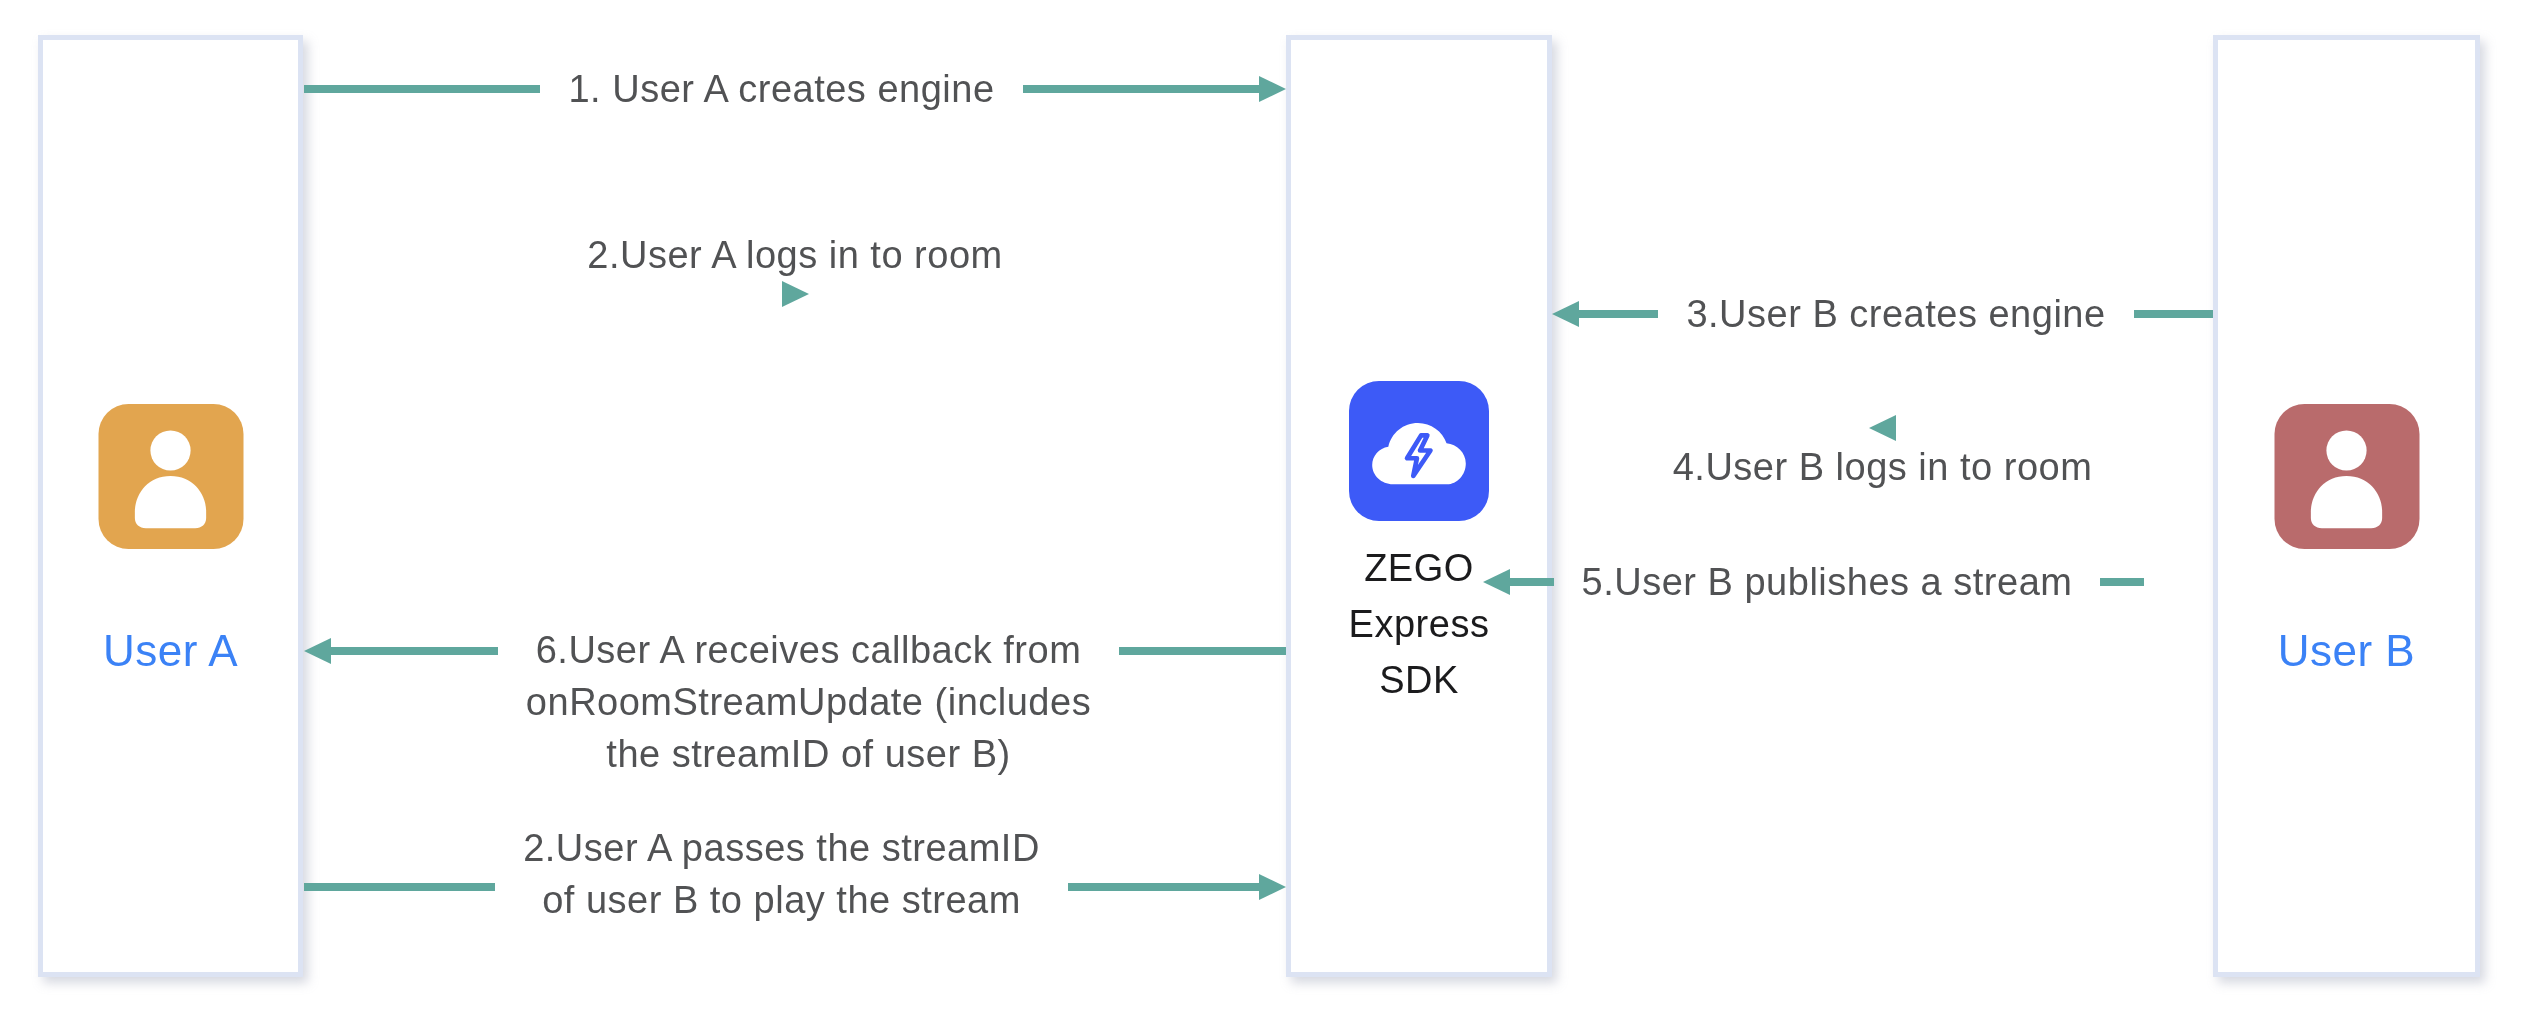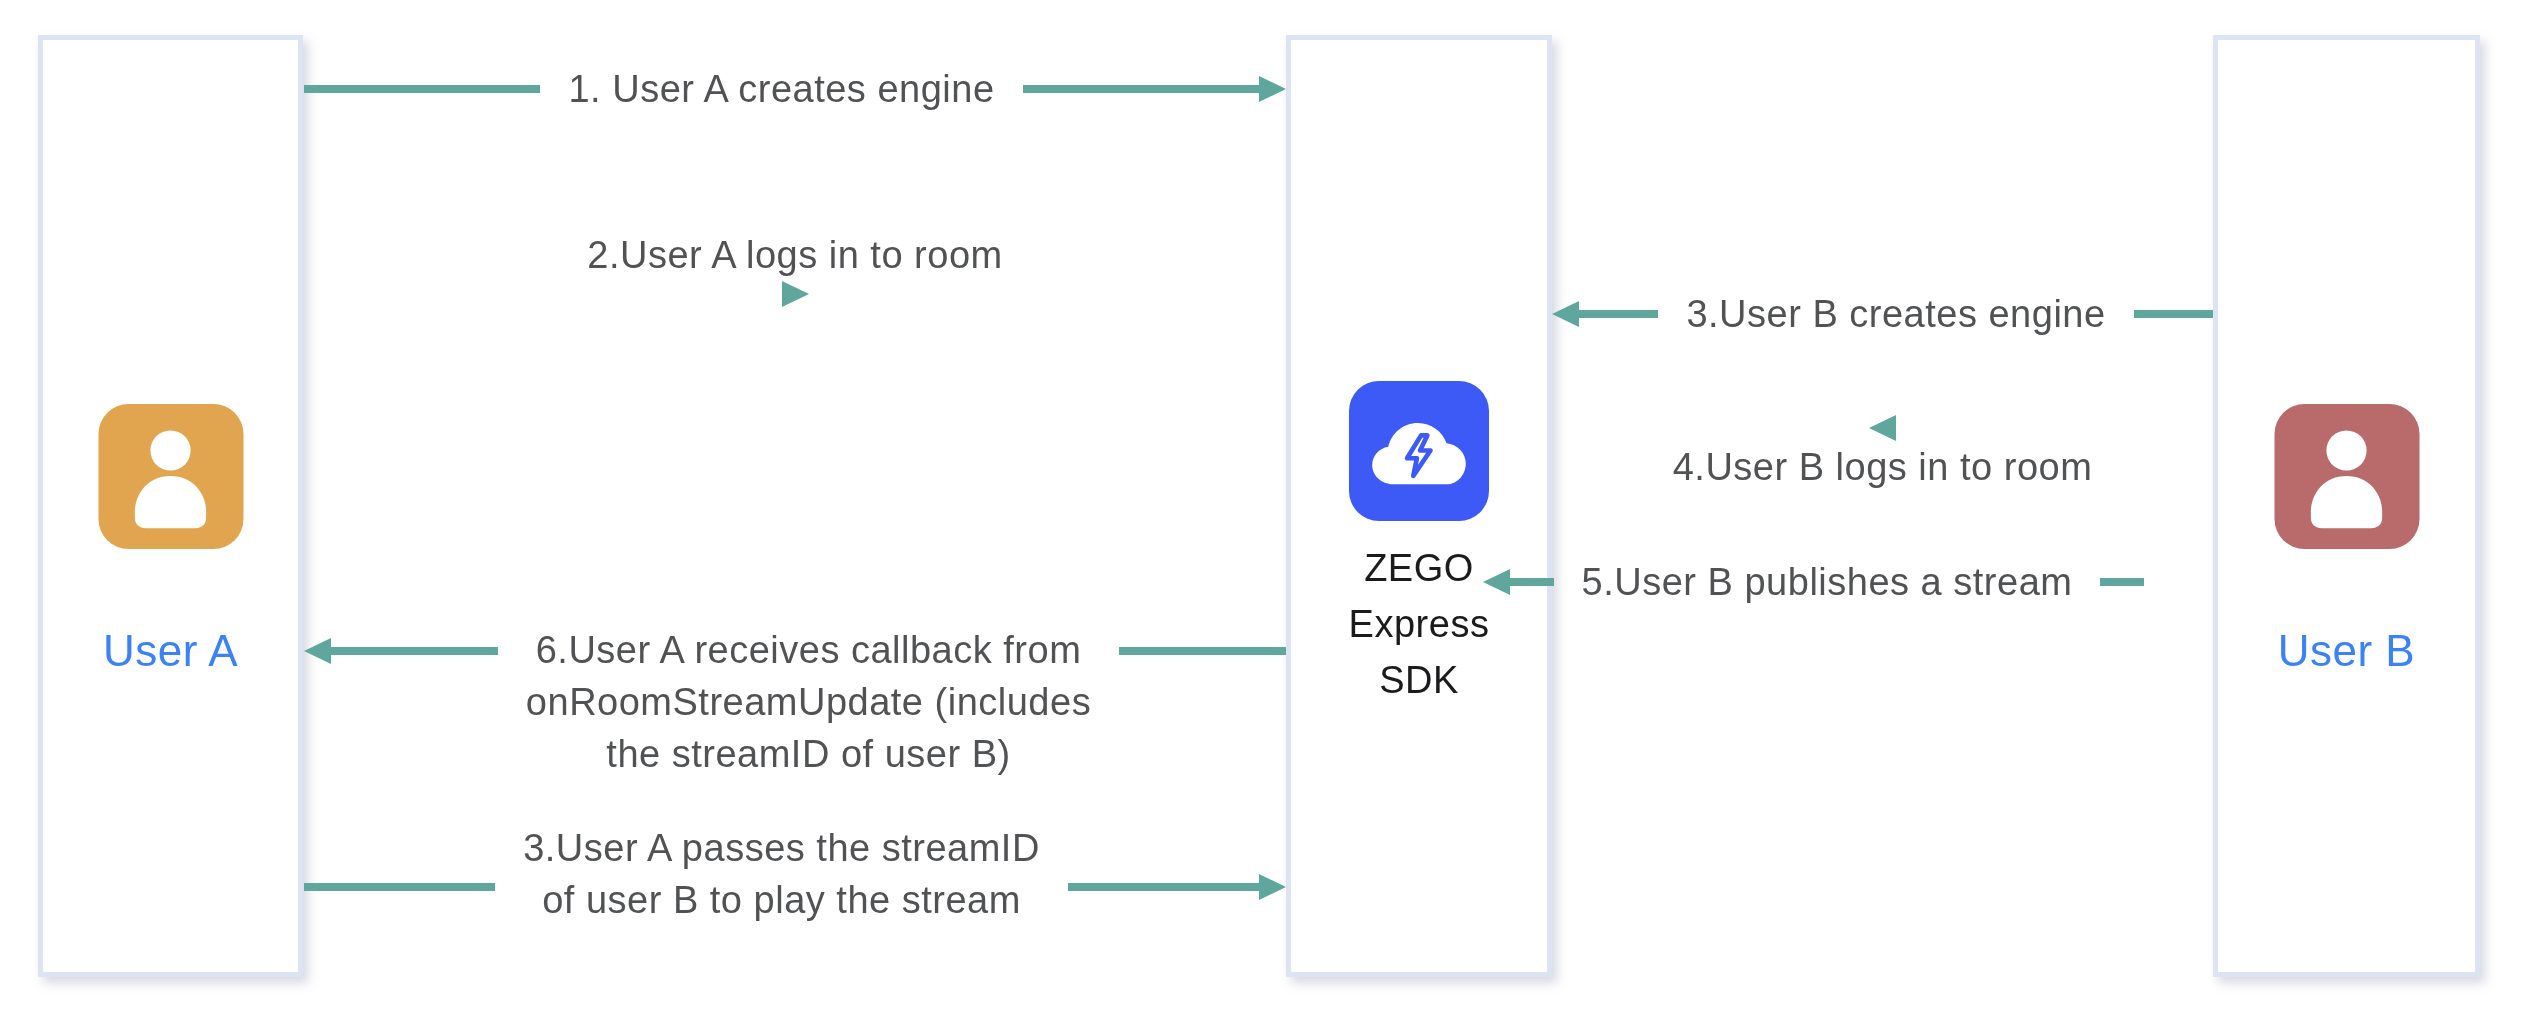--- a/index.html
+++ b/index.html
@@ -140,20 +140,20 @@
       <div>6.User A receives callback from</div>
       <div>onRoomStreamUpdate (includes</div>
       <div>the streamID of user B)</div>
     </div>
     <div class="seg"></div>
   </div>
 
   <div class="msg msg-multi m7" style="left:304px;top:822px;width:982px;">
     <div class="seg"></div>
     <div class="msg-label">
-      <div>3.User A passes the streamID</div>
+      <div>2.User A passes the streamID</div>
       <div>of user B to play the stream</div>
     </div>
     <div class="seg"></div>
     <div class="head head-r"></div>
   </div>
 
 </div>
 
 </body></html>

